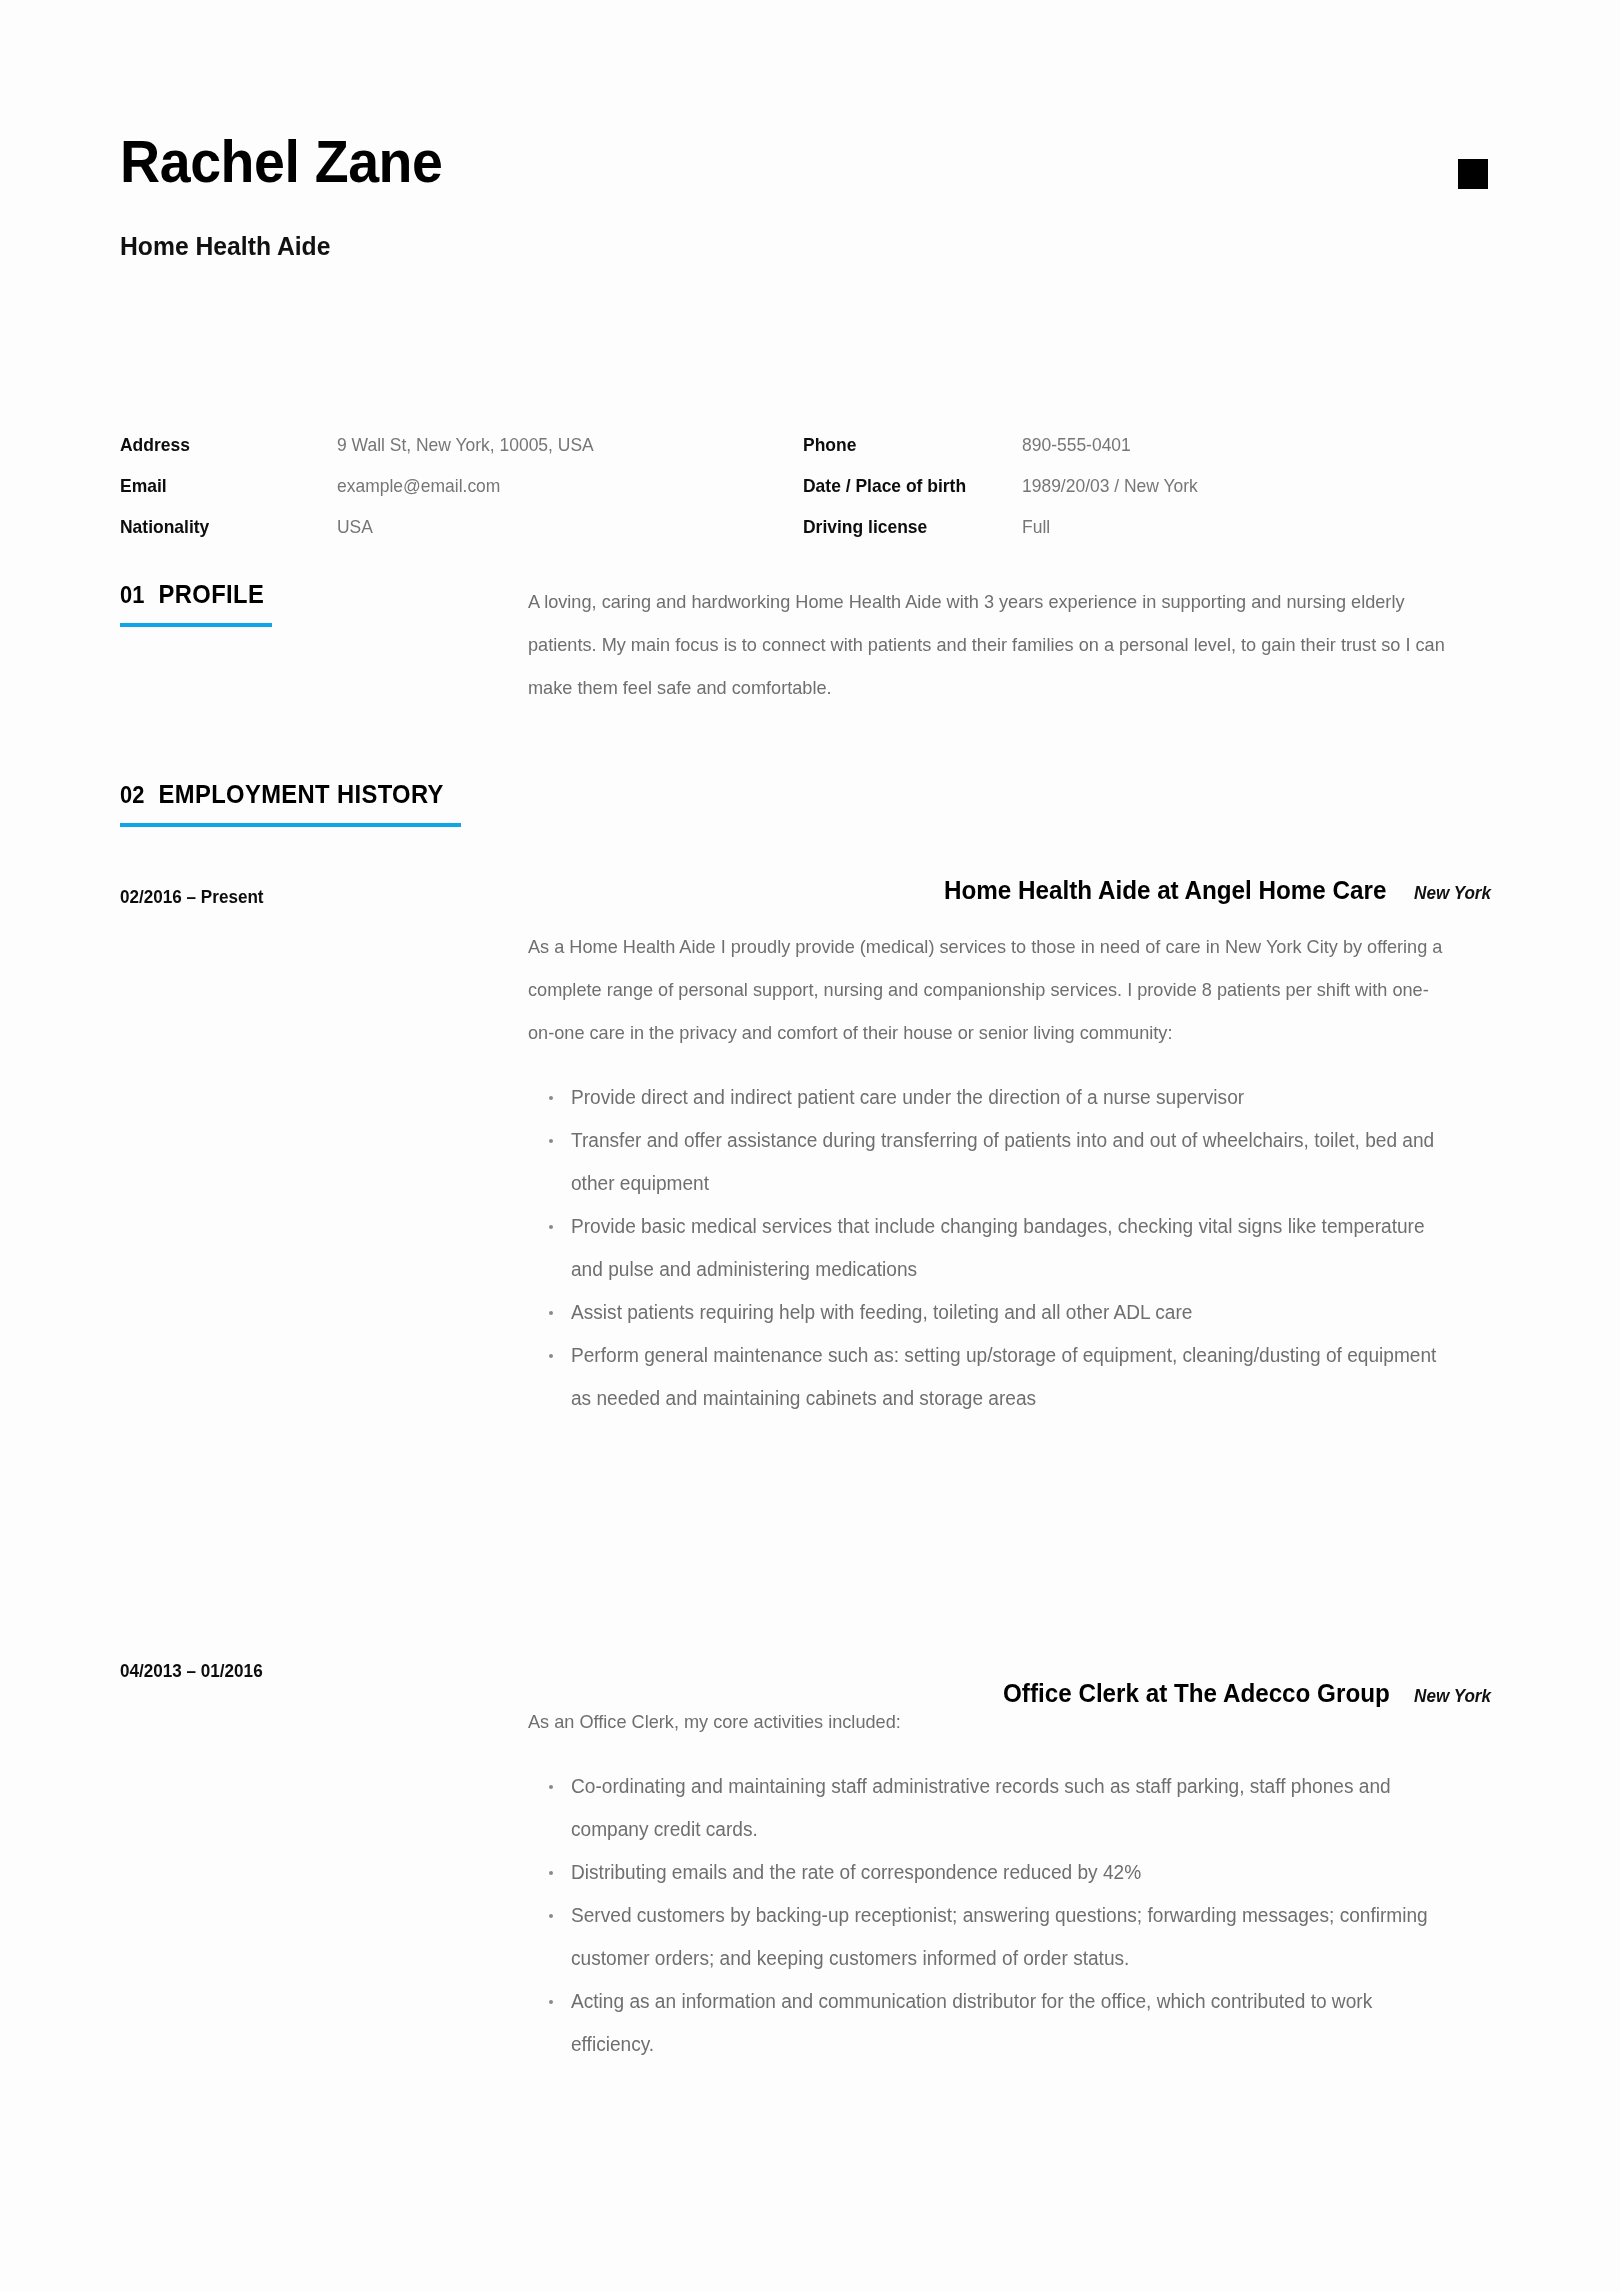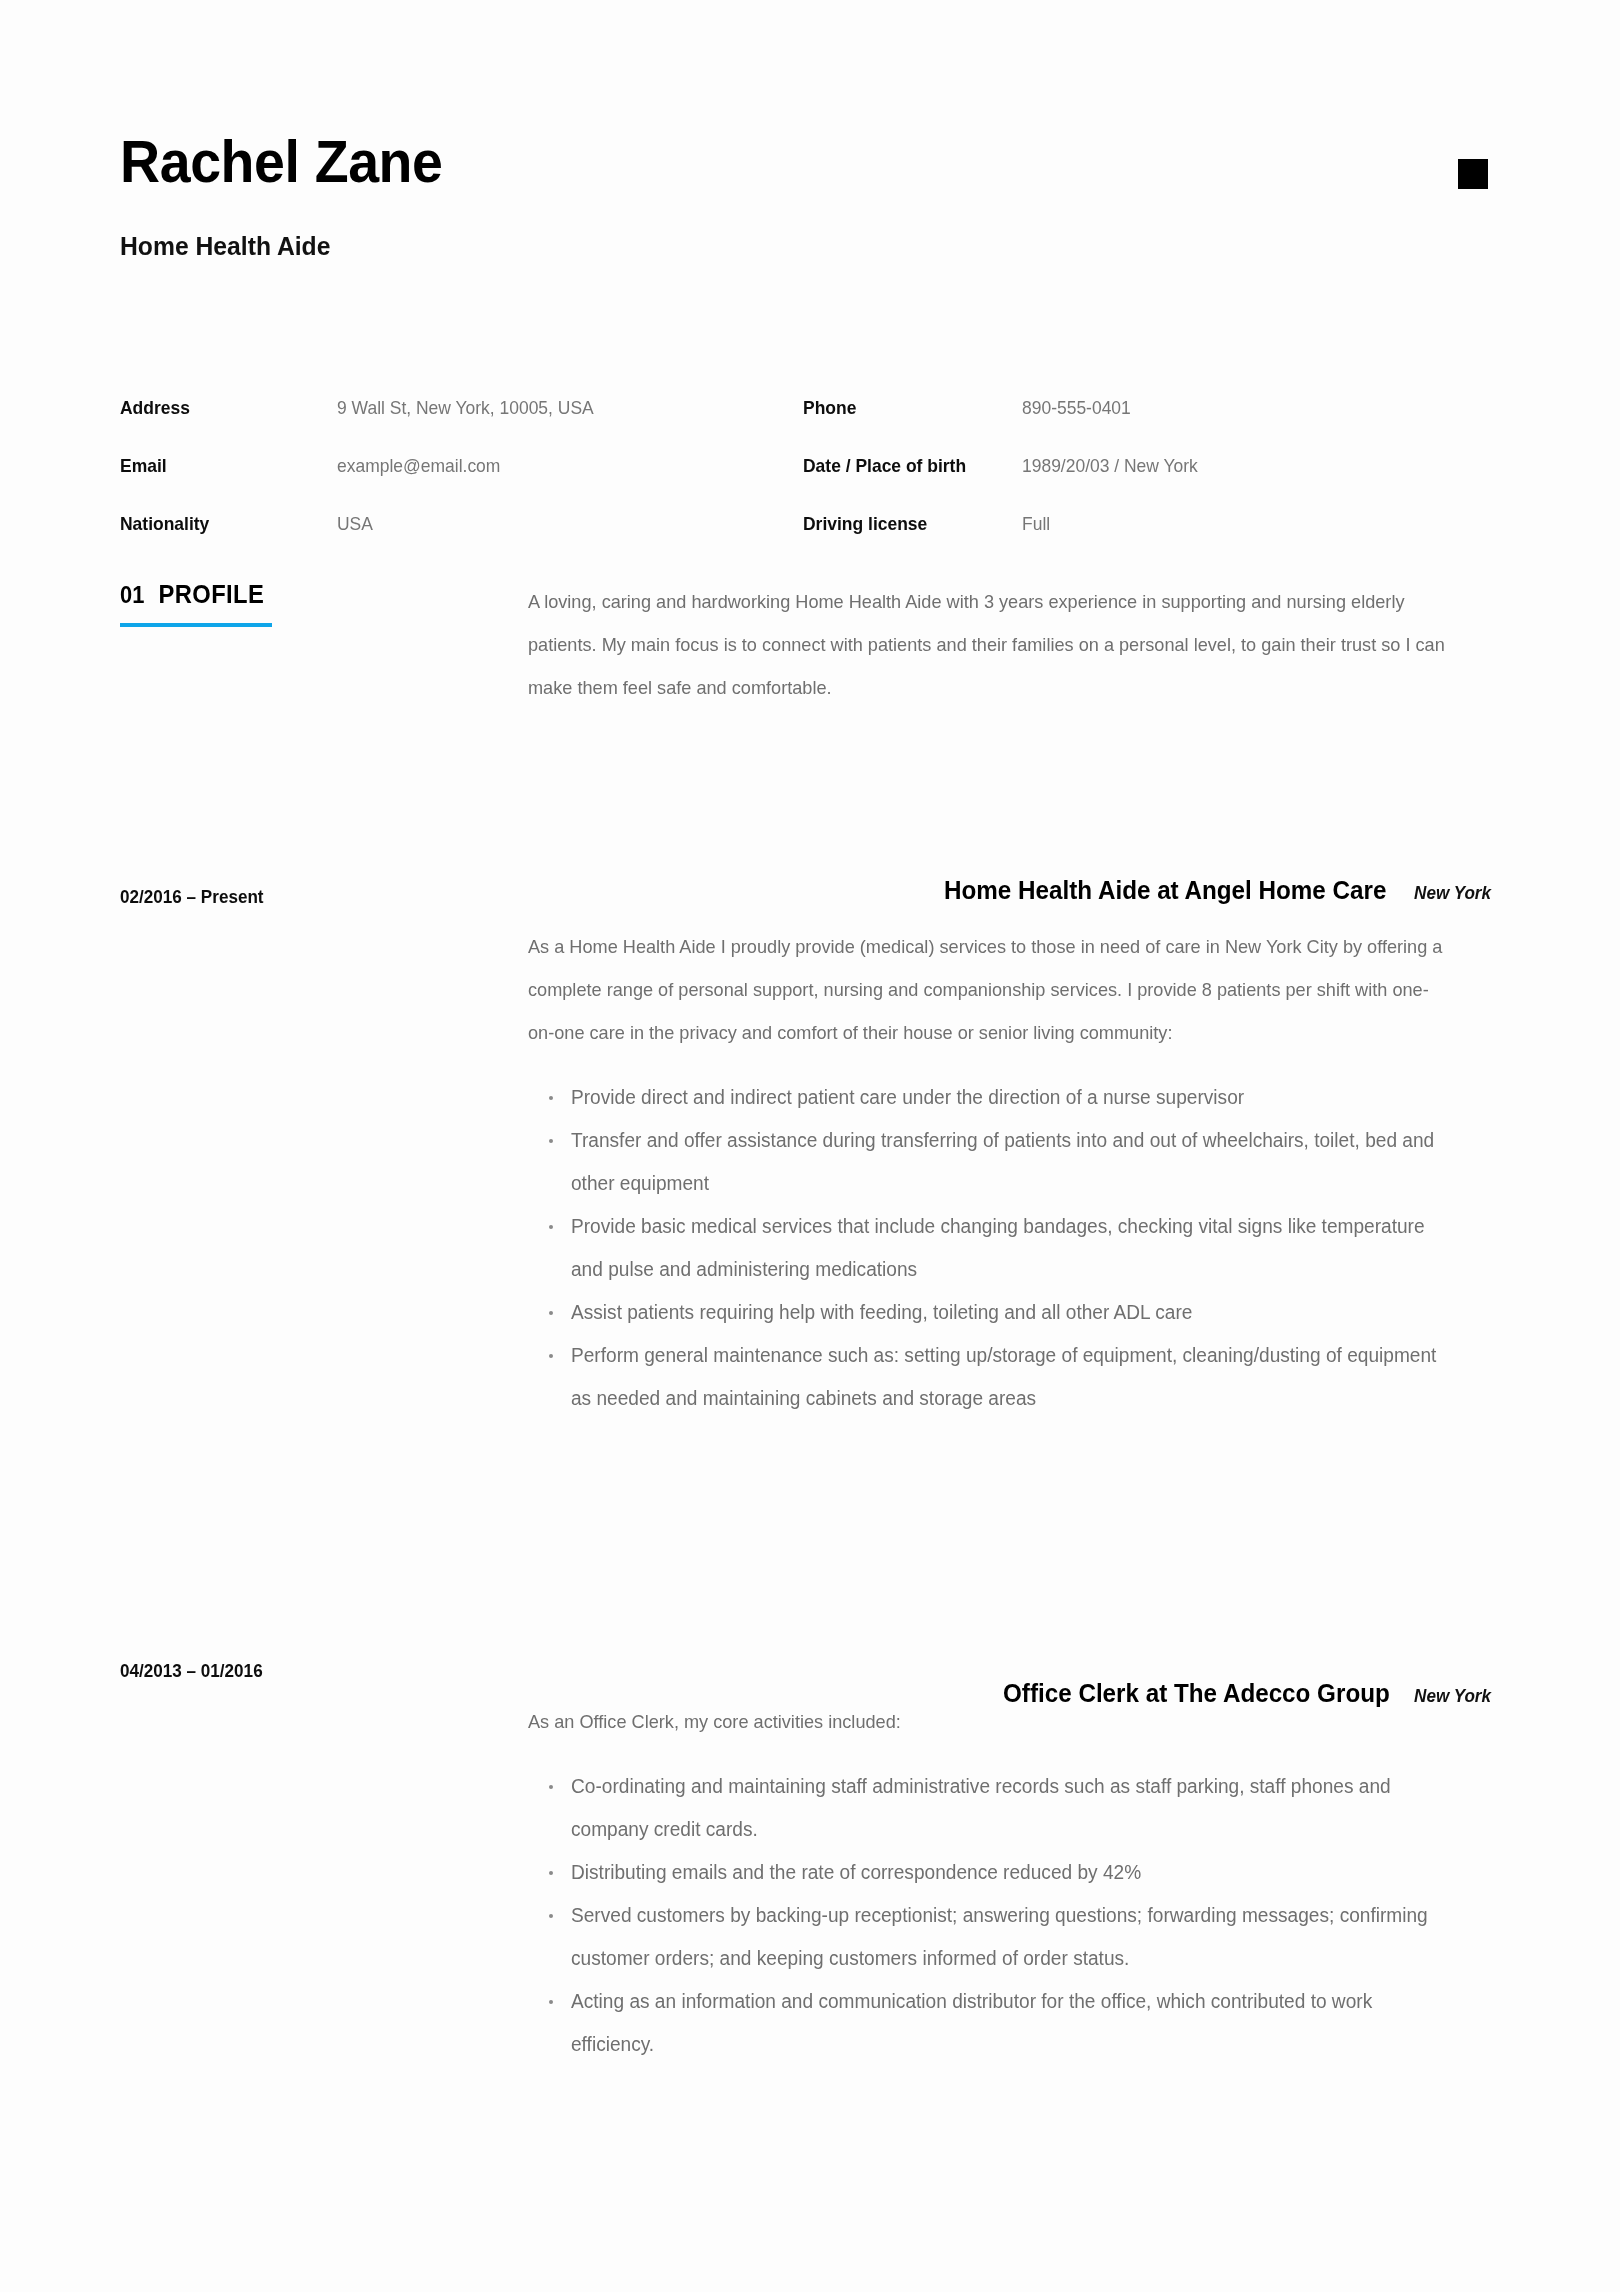--- a/index.html
+++ b/index.html
@@ -56,25 +56,25 @@
     top: 159px;
     width: 29.6px;
     height: 29.6px;
     background: #000000;
   }
 
   
   .contact {
     position: absolute;
     left: 120px;
-    top: 387px;
+    top: 424px;
     width: 1370px;
     display: grid;
     grid-template-columns: 217px 466px 219px auto;
-    row-gap: 17px;
+    row-gap: 0px;
   }
   .c-label {
     font-size: 18.4px;
     font-weight: bold;
     color: #0d0d0d;
     line-height: 41px;
     white-space: nowrap;
     transform: scaleX(0.95);
     transform-origin: left center;
   }
@@ -233,20 +233,27 @@
       <span class="sh-inner">
         <span class="sh-num">01</span><span class="sh-title">PROFILE</span>
       </span>
     </div>
   </div>
 
   <div class="body-col" style="top:580px;">
     <p class="para">A loving, caring and hardworking Home Health Aide with 3 years experience in supporting and nursing elderly patients. My main focus is to connect with patients and their families on a personal level, to gain their trust so I can make them feel safe and comfortable.</p>
   </div>
 
+  <div class="section-head" style="top:780px;">
+    <div class="sh-row">
+      <span class="sh-inner">
+        <span class="sh-num">02</span><span class="sh-title">EMPLOYMENT HISTORY</span>
+      </span>
+    </div>
+  </div>
 
   <div class="entry-date" style="top:887px;">02/2016 – Present</div>
   <div class="entry-head" style="top:876px;">
     <span class="entry-title">Home Health Aide at Angel Home Care</span>
     <span class="entry-loc">New York</span>
   </div>
   <div class="body-col" style="top:925px;">
     <p class="para">As a Home Health Aide I proudly provide (medical) services to those in need of care in New York City by offering a complete range of personal support, nursing and companionship services. I provide 8 patients per shift with one-on-one care in the privacy and comfort of their house or senior living community:</p>
     <ul class="bullets" style="margin-top:21.5px;">
       <li>

